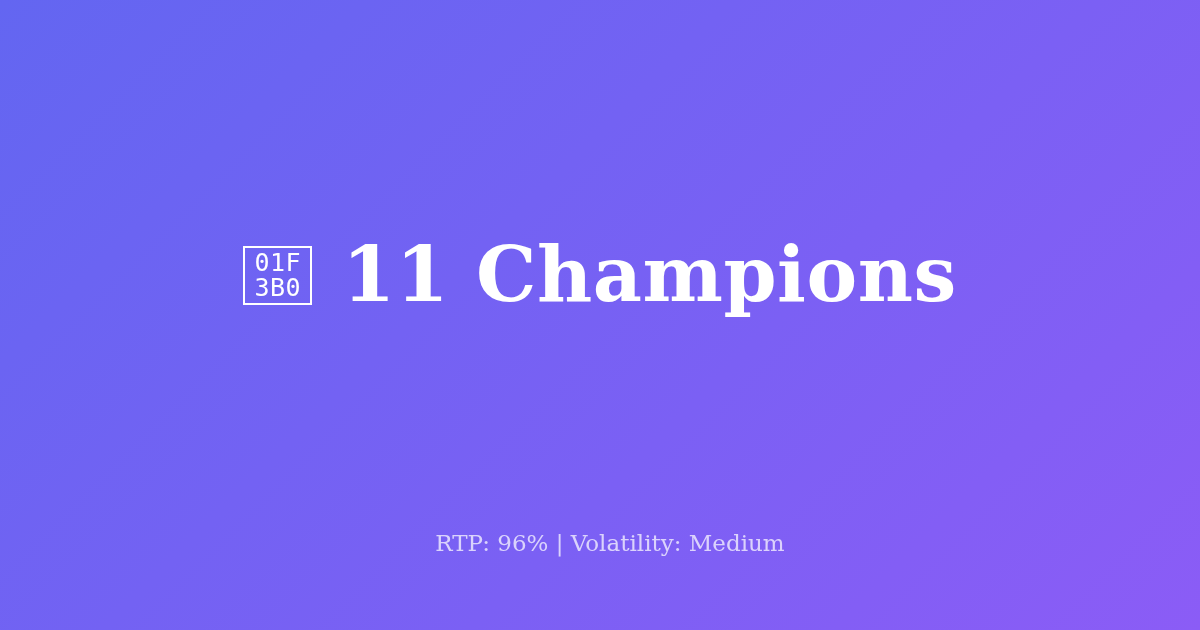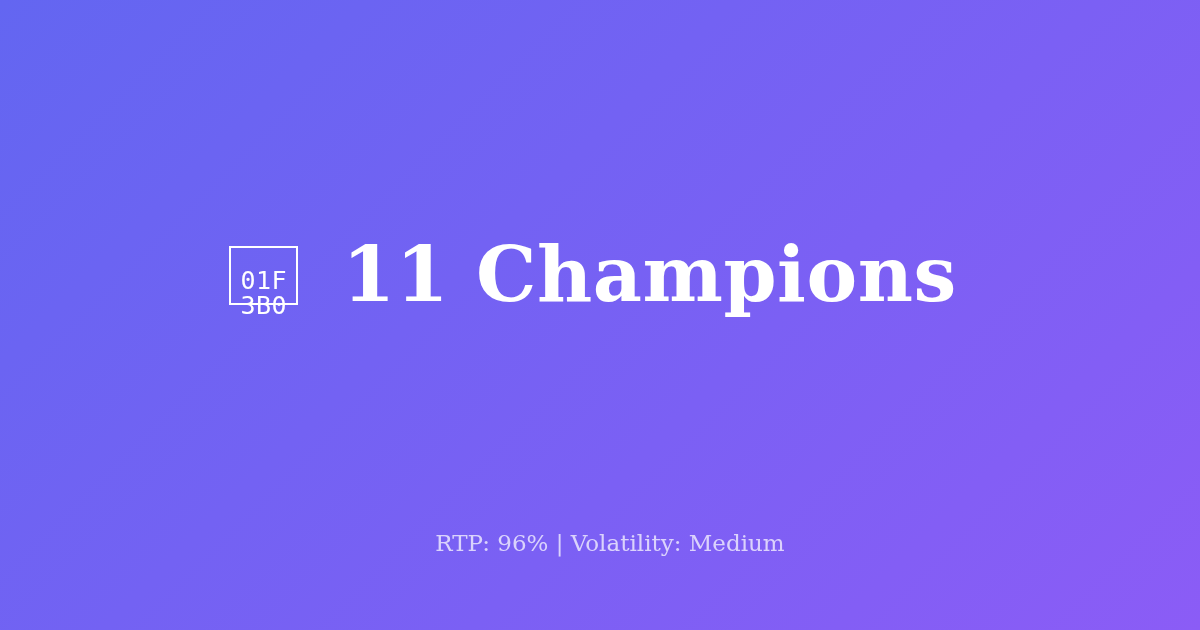--- a/index.html
+++ b/index.html
@@ -43,41 +43,42 @@
 
   
   .tofu-glyph {
     box-sizing: border-box;
     width: 69px;
     height: 59px;
     border: 2px solid #ffffff;
     display: flex;
     flex-direction: column;
     align-items: center;
-    padding: 20px 3px;
+    justify-content: center;
+    padding: 10px 3px;
     flex: none;
   }
 
   .tofu-glyph .hexrow {
     font-family: "DejaVu Sans Mono", "Liberation Mono", monospace;
     font-size: 25px;
     line-height: 25px;
     font-weight: 400;
     color: #ffffff;
     letter-spacing: 0.5px;
   }
 
   .game-title {
     font-family: "DejaVu Serif", "Liberation Serif", serif;
     font-weight: bold;
     font-size: 76px;
     line-height: 86px;
     color: #ffffff;
     white-space: nowrap;
-    margin: 14px;
+    margin: 0;
     letter-spacing: 0.5px;
   }
 
   
   .game-subtitle {
     position: absolute;
     top: 366px;
     left: 0;
     right: 0;
     text-align: center;

